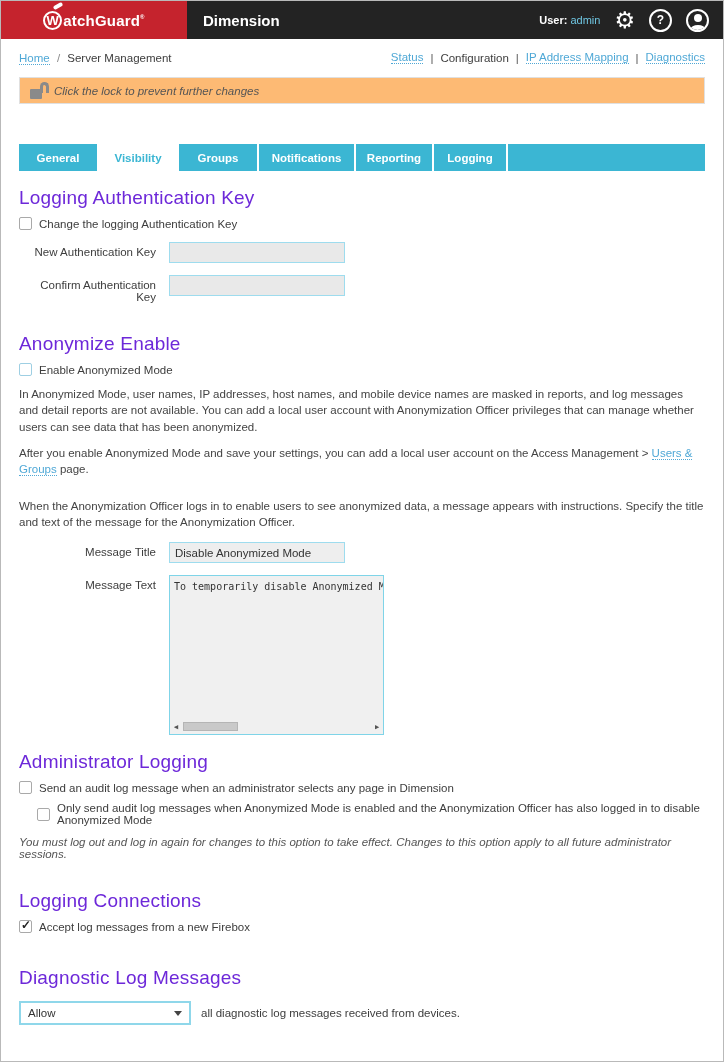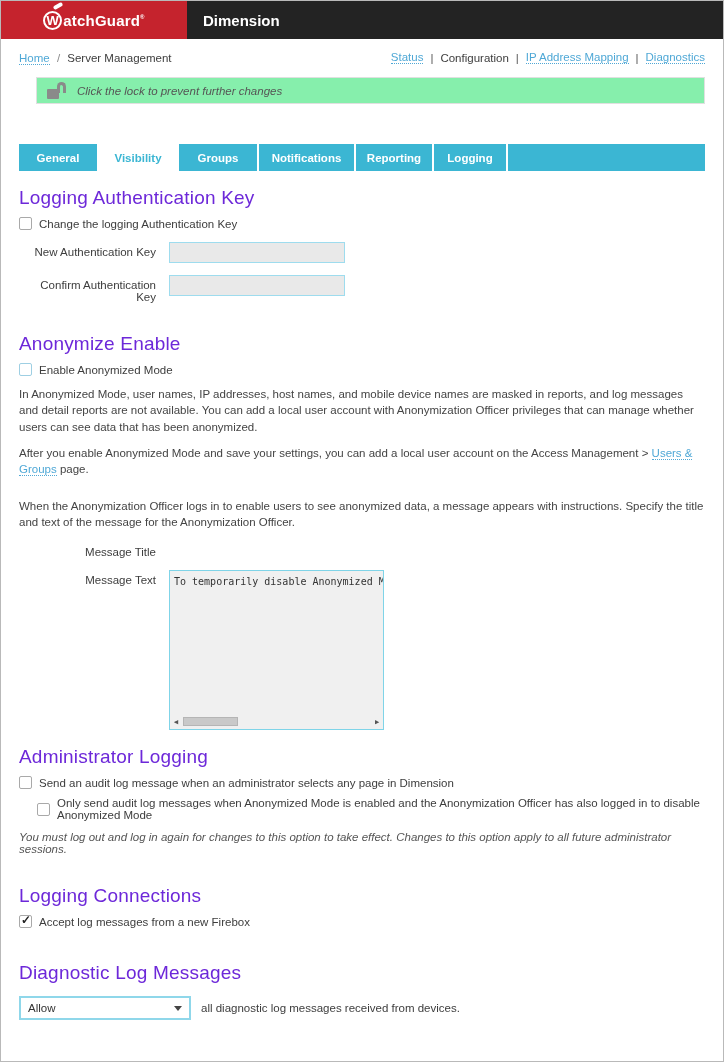--- a/index.html
+++ b/index.html
@@ -29,21 +29,21 @@
   .avatar-icon .body { position:absolute; bottom:-4px; left:50%; transform:translateX(-50%); width:15px; height:9px; background:#fff; border-radius:50% 50% 0 0; }
   
   .content { padding:10px 18px 0 18px; }
   .crumb-row { display:flex; justify-content:space-between; align-items:center; font-size:11.5px; margin-top:2px; }
   a.dotted-link { color:#4fa8d6; text-decoration:none; border-bottom:1px dotted #4fa8d6; cursor:pointer; }
   .crumb-sep { color:#888; margin:0 4px; }
   .crumb-current { color:#3d3d3d; }
   .nav-links { display:flex; align-items:center; gap:7px; }
   .nav-pipe { color:#555; }
   .nav-current { color:#3d3d3d; }
-  .lock-bar { margin-top:13px; background:#86efac; border:1px solid #e0e0e0; height:27px; display:flex; align-items:center; padding:0 10px; gap:10px;margin-left:17px; }
+  .lock-bar { margin-top:13px; background:#fdba74; border:1px solid #e0e0e0; height:27px; display:flex; align-items:center; padding:0 10px; gap:4px; }
   .lock-icon { position:relative; width:20px; height:17px; }
   .lock-body { position:absolute; left:0; bottom:0; width:12px; height:10px; background:#8a8a8a; border-radius:1px; }
   .lock-shackle { position:absolute; right:1px; top:0; width:9px; height:11px; border:3px solid #8a8a8a; border-bottom:none; border-radius:6px 6px 0 0; }
   .lock-text { font-style:italic; font-size:11.5px; color:#555; }
   
   .tab-bar { display:flex; margin-top:40px; height:27px; }
   .tab { background:#3bb6d3; color:#fff; font-size:11.5px; font-weight:bold; display:flex; align-items:center; justify-content:center; margin-right:2px; cursor:pointer; }
   .tab.active { background:#fff; color:#3bb6d3; cursor:default; }
   .tab-fill { flex:1; background:#3bb6d3; }
   
@@ -76,20 +76,31 @@
 <div class="app-header">
   <div class="brand-block">
     <div class="brand-logo">
       <span class="brand-flame"></span>
       <span class="brand-w">W</span>
         <span>atchGuard</span>
         <span class="brand-tm">®</span>
     </div>
   </div>
   <div class="product-title">Dimension</div>
+  <div class="header-right">
+    <div class="user-chip">
+      <span>User:</span><span class="uname">admin</span>
+    </div>
+    <span class="gear-glyph">⚙</span>
+    <div class="ring-icon">?</div>
+    <div class="avatar-icon">
+      <span class="head"></span>
+      <span class="body"></span>
+    </div>
+  </div>
 </div>
 
 <div class="content">
 
   <div class="crumb-row">
     <div>
       <a class="dotted-link">Home</a>
       <span class="crumb-sep">/</span>
       <span class="crumb-current">Server Management</span>
     </div>
@@ -140,20 +151,21 @@
   <div class="cb-row">
     <div class="checkbox blue"></div>
     <span>Enable Anonymized Mode</span>
   </div>
   <p class="para">In Anonymized Mode, user names, IP addresses, host names, and mobile device names are masked in reports, and log messages and detail reports are not available. You can add a local user account with Anonymization Officer privileges that can manage whether users can see data that has been anonymized.</p>
   <p class="para"><span>After you enable Anonymized Mode and save your settings, you can add a local user account on the Access Management &gt; </span><a class="dotted-link">Users &amp; Groups</a><span> page.</span></p>
   <p class="para" style="margin-top:20px">When the Anonymization Officer logs in to enable users to see anonymized data, a message appears with instructions. Specify the title and text of the message for the Anonymization Officer.</p>
 
   <div class="field-row">
     <div class="field-label">Message Title</div>
+    <input class="text-input lit" type="text" value="Disable Anonymized Mode" style="">
   </div>
   <div class="field-row">
     <div class="field-label">Message Text</div>
     <div class="msg-textarea">
       <span>To temporarily disable Anonymized Mode</span>
       <div class="h-scroll">
         <span class="h-arrow">◀</span>
         <div class="h-track">
           <div class="h-thumb"></div>
         </div>

